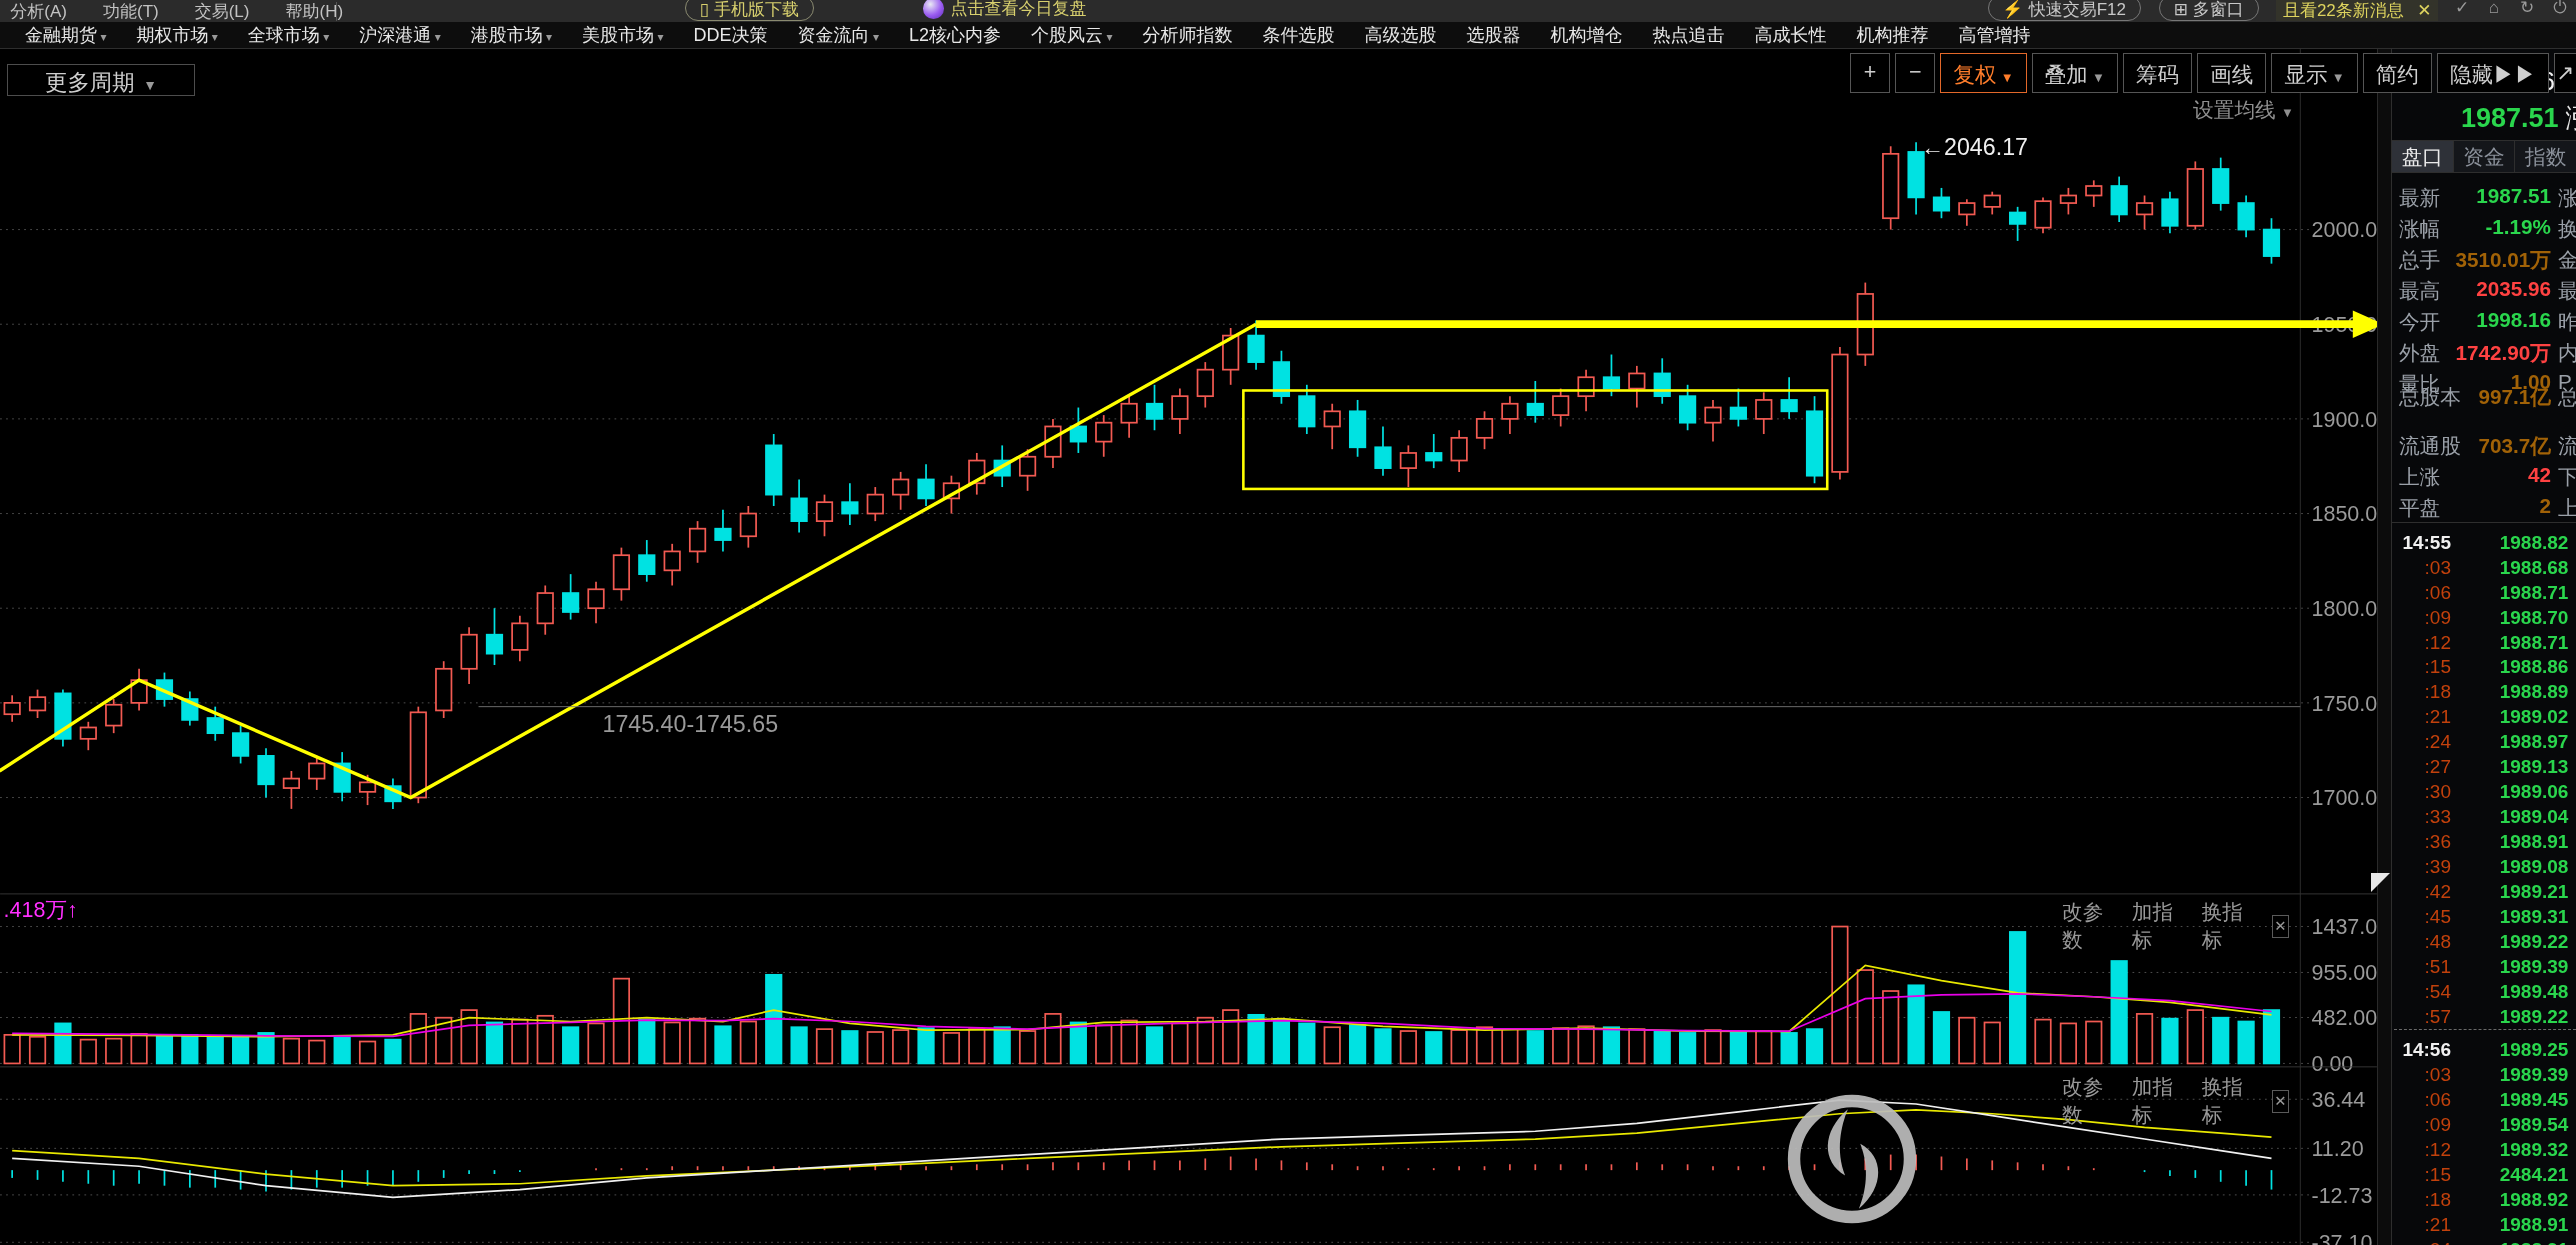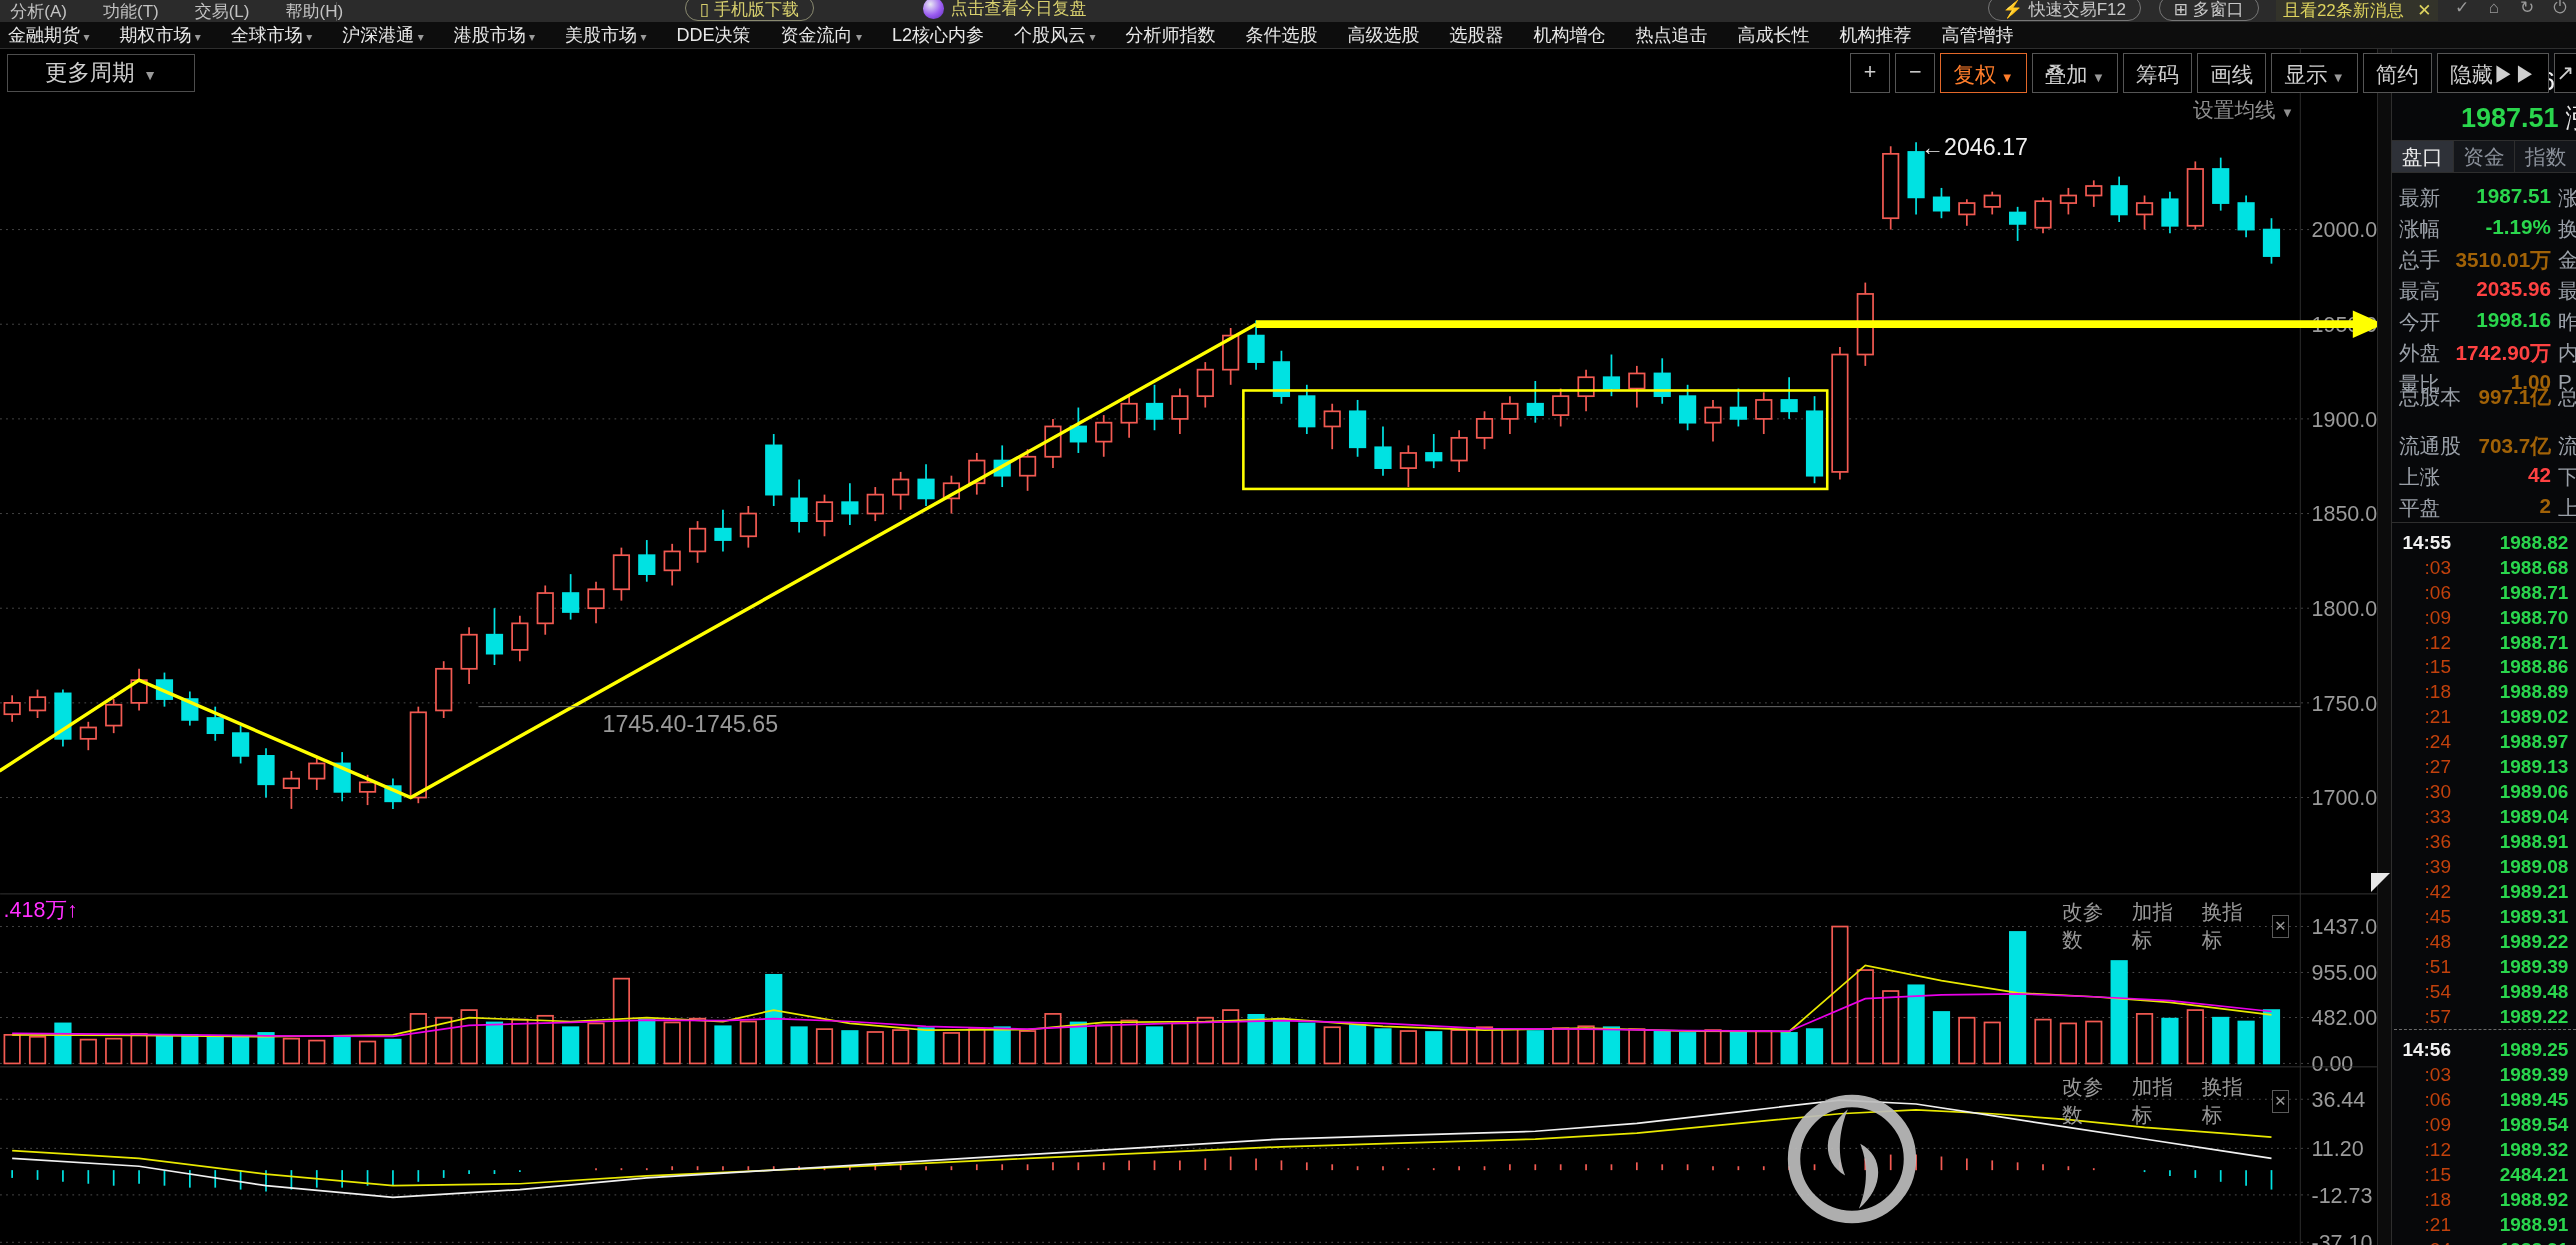--- a/index.html
+++ b/index.html
@@ -21,26 +21,26 @@
   .replay-ball { display:inline-block; width:20.7px; height:20.7px; border-radius:50%; vertical-align:-5.2px;
                  background:radial-gradient(circle at 35% 30%, #e9e9f4, #9a5cf0 55%, #5b2bb8); margin-right:6.9px; }
   #msg-box { position:absolute; left:2276px; top:-3.4px; width:162px; height:24px; background:#33332a;
              color:#ddd35e; font-size:17px; padding:2.6px 6.9px; white-space:nowrap; }
   .win-ic { position:absolute; top:-3.4px; width:26px; height:22.4px; color:#9a9a9a; font-size:17px;
             text-align:center; line-height:22.4px; }
 
   
   #navbar { left:0; top:22.4px; width:2576px; height:27px; background:#0d0d0d;
             border-bottom:0.9px solid #2e2e2e; z-index:20; display:flex; align-items:center;
-            padding-left:8px; gap:30px; white-space:nowrap; }
+            padding-left:25px; gap:30px; white-space:nowrap; }
   .nav-item { font-size:18px; color:#e8e8e8; }
   .nav-item i { font-style:normal; font-size:12px; color:#9a9a9a; margin-left:3.4px; }
 
   
-  #more-periods { left:6.9px; top:54px; width:188px; height:38px; border:0.9px solid #4d4d4d;
+  #more-periods { left:6.9px; top:64px; width:188px; height:32px; border:0.9px solid #4d4d4d;
                   color:#cfcfcf; font-size:22.4px; text-align:center; line-height:36px; z-index:15; }
   #more-periods i { font-style:normal; font-size:13.8px; color:#9a9a9a; margin-left:8.6px; }
   #right-toolbar { left:1850px; top:53px; height:40px; z-index:15; display:flex; gap:5.2px; }
   .tbtn { height:40px; border:0.9px solid #555; color:#cfcfcf; font-size:21.5px; padding:6px 12px;
           background:#000; white-space:nowrap; }
   .tbtn i { font-style:normal; font-size:13px; color:#9a9a9a; margin-left:4.3px; }
   .tbtn.active { border-color:#e2682a; color:#ff7d2b; }
   .tbtn.active i { color:#ff7d2b; }
   .tbtn.square { width:40px; text-align:center; padding:6px 0; }
   #set-ma { left:2193px; top:96px; font-size:20.7px; color:#8f8f8f; z-index:15; }

